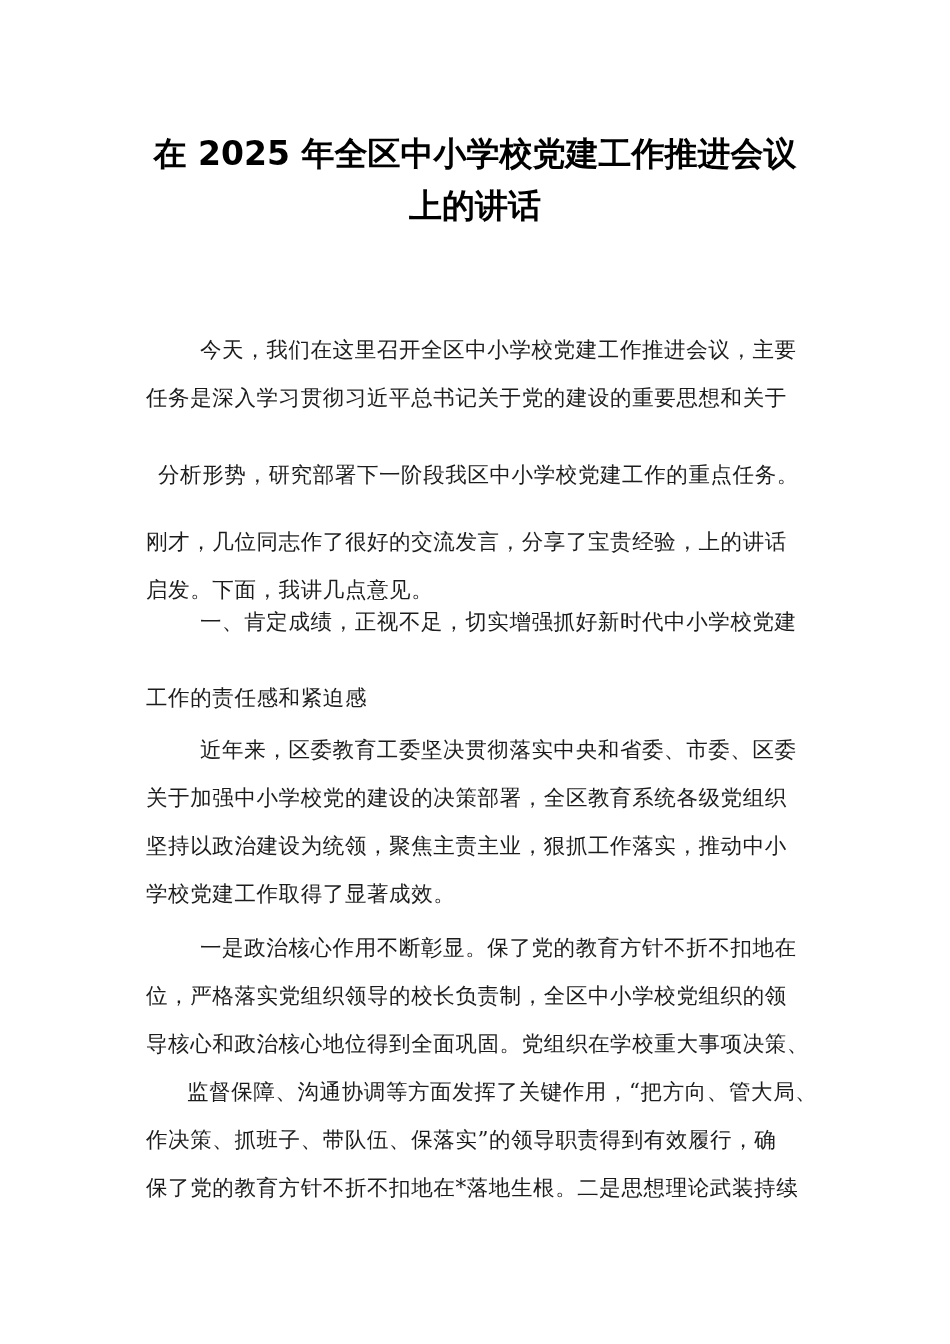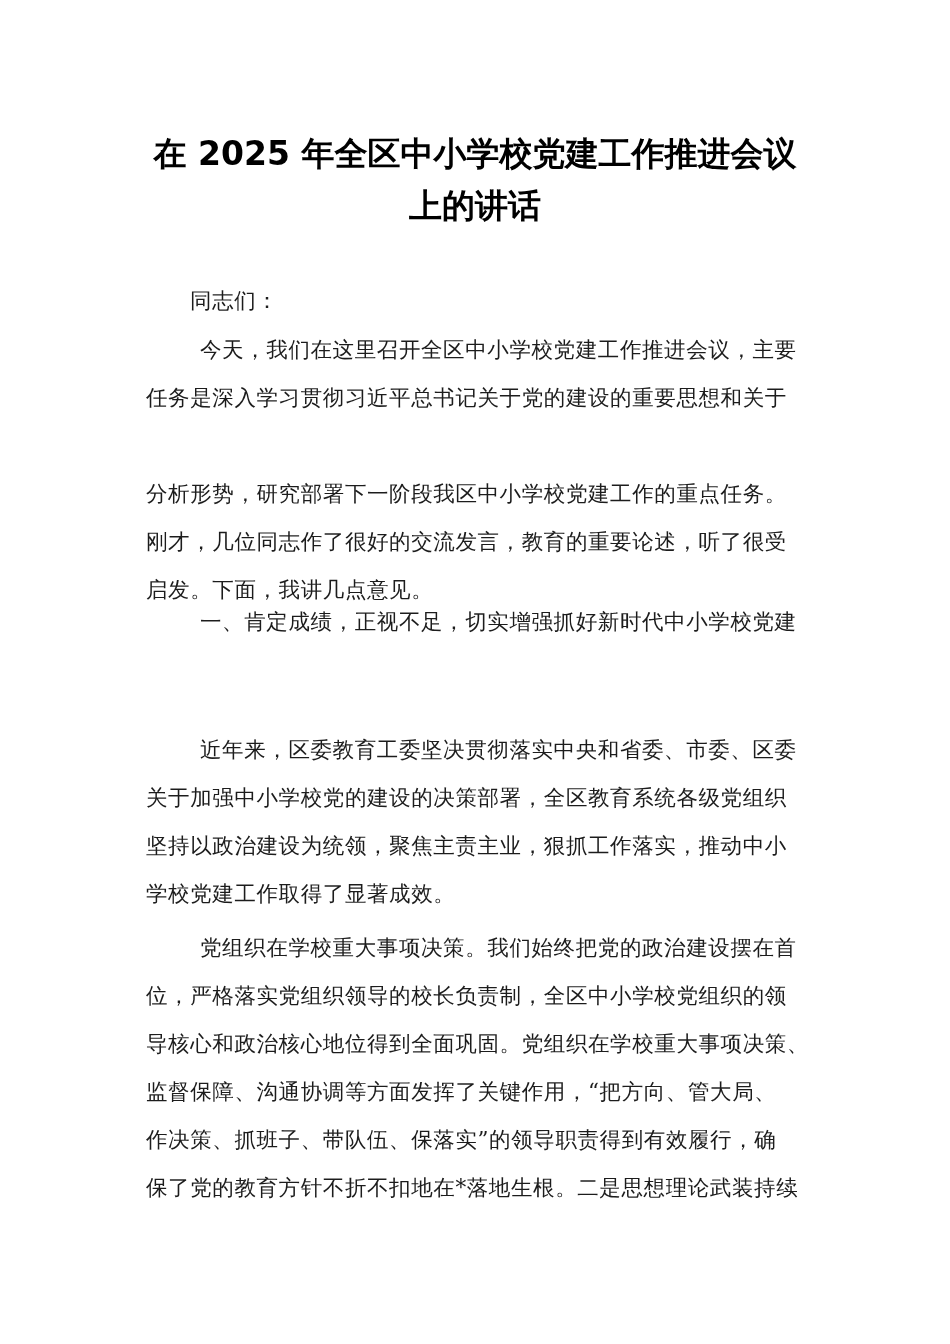--- a/index.html
+++ b/index.html
@@ -50,34 +50,34 @@
     .indent { left: 190px; }
     .indent2 { left: 200px; }
   </style>
 </head>
 <body>
 
 <div class="page">
   <div class="title l1">在 2025 年全区中小学校党建工作推进会议</div>
   <div class="title l2">上的讲话</div>
 
-  <div class="line indent" style="top:287px;">同志们：</div>
 
   <div class="line indent2" style="top:336px;">今天，我们在这里召开全区中小学校党建工作推进会议，主要</div>
   <div class="line" style="top:384px;">任务是深入学习贯彻习近平总书记关于党的建设的重要思想和关于</div>
-  <div class="line" style="top:480px;">分析形势，研究部署下一阶段我区中小学校党建工作的重点任务。</div>
-  <div class="line" style="top:528px;">刚才，几位同志作了很好的交流发言，教育的重要论述，听了很受</div>
+  <div class="line" style="top:461px;margin-left:12px;">分析形势，研究部署下一阶段我区中小学校党建工作的重点任务。</div>
+  <div class="line" style="top:528px;">刚才，几位同志作了很好的交流发言，分享了宝贵经验，上的讲话</div>
   <div class="line" style="top:576px;">启发。下面，我讲几点意见。</div>
 
   <div class="line indent2" style="top:608px;">一、肯定成绩，正视不足，切实增强抓好新时代中小学校党建</div>
+  <div class="line" style="top:684px;">工作的责任感和紧迫感</div>
 
   <div class="line indent2" style="top:736px;">近年来，区委教育工委坚决贯彻落实中央和省委、市委、区委</div>
   <div class="line" style="top:784px;">关于加强中小学校党的建设的决策部署，全区教育系统各级党组织</div>
   <div class="line" style="top:832px;">坚持以政治建设为统领，聚焦主责主业，狠抓工作落实，推动中小</div>
   <div class="line" style="top:880px;">学校党建工作取得了显著成效。</div>
 
-  <div class="line indent2" style="top:934px;">党组织在学校重大事项决策。我们始终把党的政治建设摆在首</div>
+  <div class="line indent2" style="top:934px;">一是政治核心作用不断彰显。保了党的教育方针不折不扣地在</div>
   <div class="line" style="top:982px;">位，严格落实党组织领导的校长负责制，全区中小学校党组织的领</div>
   <div class="line" style="top:1030px;">导核心和政治核心地位得到全面巩固。党组织在学校重大事项决策、</div>
-  <div class="line" style="top:1078px;">监督保障、沟通协调等方面发挥了关键作用，“把方向、管大局、</div>
+  <div class="line" style="top:1078px;margin-left:41px;">监督保障、沟通协调等方面发挥了关键作用，“把方向、管大局、</div>
   <div class="line" style="top:1126px;">作决策、抓班子、带队伍、保落实”的领导职责得到有效履行，确</div>
   <div class="line" style="top:1174px;">保了党的教育方针不折不扣地在*落地生根。二是思想理论武装持续</div>
 </div>
 
 </body></html>

